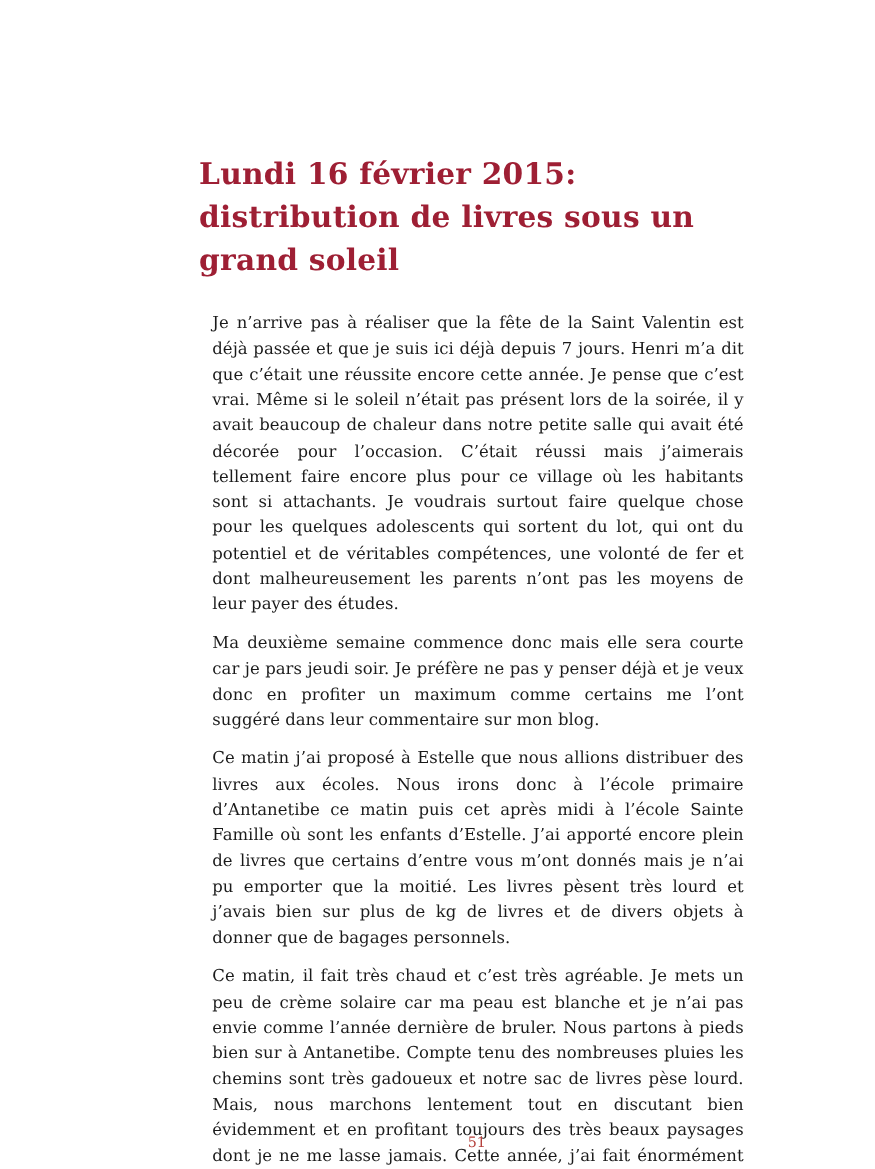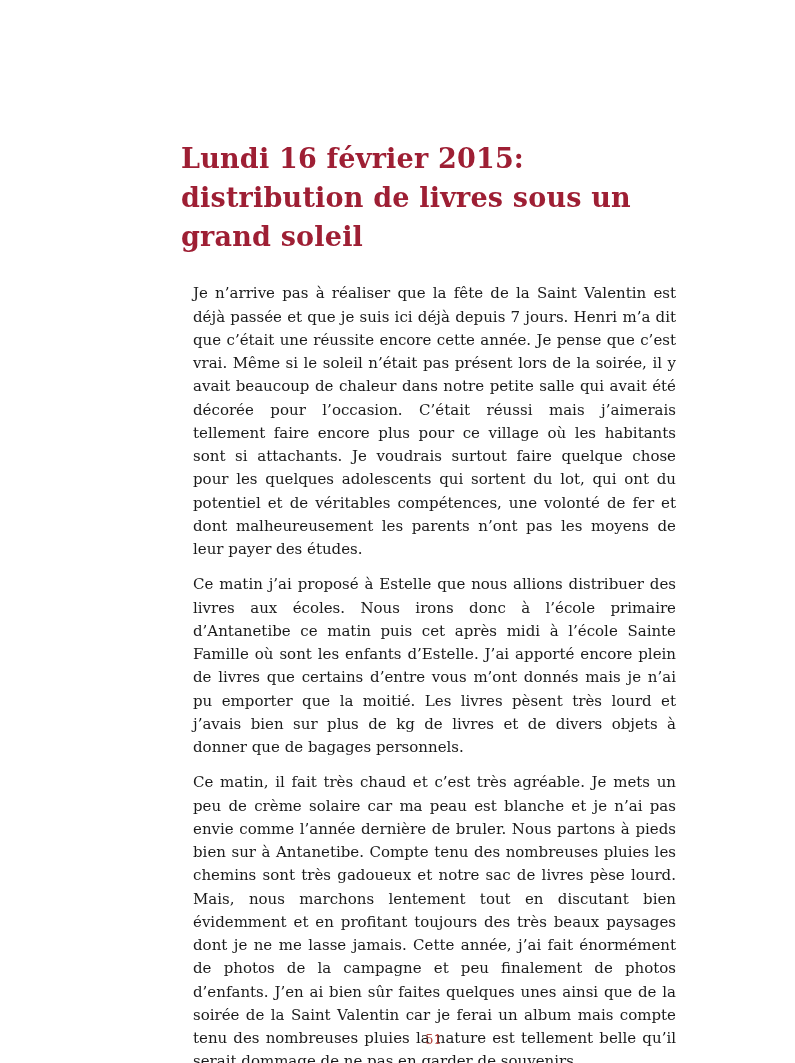--- a/index.html
+++ b/index.html
@@ -63,18 +63,19 @@
   }
 </style>
 </head>
 <body>
 
 <div class="page">
   <div class="content">
     <h1 class="title" style="color: rgb(158, 31, 52);">Lundi 16 février 2015: distribution de livres sous un grand soleil</h1>
     <div class="body-text">
         <p class="para">Je n’arrive pas à réaliser que la fête de la Saint Valentin est déjà passée et que je suis ici déjà depuis 7 jours. Henri m’a dit que c’était une réussite encore cette année. Je pense que c’est vrai. Même si le soleil n’était pas présent lors de la soirée, il y avait beaucoup de chaleur dans notre petite salle qui avait été décorée pour l’occasion. C’était réussi  mais j’aimerais tellement faire encore plus pour ce village où les habitants sont si attachants. Je voudrais surtout faire quelque chose pour les quelques adolescents qui sortent du lot, qui ont du potentiel et de véritables  compétences, une volonté de fer et dont malheureusement les parents n’ont pas les moyens de leur payer des études.</p>
+        <p class="para">Ma deuxième semaine commence donc mais elle sera courte car je pars jeudi soir. Je préfère ne pas y penser déjà et je  veux donc en profiter un maximum comme certains me l’ont suggéré dans leur commentaire sur mon blog.</p>
         <p class="para">Ce matin j’ai proposé à Estelle que nous allions distribuer des livres aux écoles. Nous irons donc à l’école primaire d’Antanetibe  ce matin puis cet après midi  à l’école Sainte Famille où sont les enfants d’Estelle. J’ai apporté encore plein de livres que certains d’entre vous  m’ont donnés mais je n’ai pu emporter que la moitié.  Les livres pèsent très lourd et j’avais bien sur plus de kg de livres et de divers objets à donner  que de bagages personnels.</p>
         <p class="para">Ce matin, il fait très chaud et c’est très agréable. Je mets un peu de crème solaire car ma peau est blanche et je n’ai pas envie comme l’année dernière de bruler. Nous partons à pieds bien sur à Antanetibe. Compte tenu des nombreuses pluies les chemins sont très  gadoueux et notre  sac de livres  pèse lourd. Mais, nous marchons lentement tout en discutant bien évidemment et en profitant toujours des très beaux paysages dont je ne me lasse jamais. Cette année, j’ai fait énormément de photos de la campagne  et peu finalement de photos d’enfants. J’en ai bien sûr faites quelques unes ainsi que de la soirée de la Saint Valentin car je ferai un album mais compte tenu des nombreuses pluies la nature est tellement belle qu’il serait dommage de ne pas en garder de souvenirs.</p>
       </div>
   </div>
   <div class="page-number" style="color: rgb(181, 65, 60);">51</div>
 </div>
 
 </body></html>

